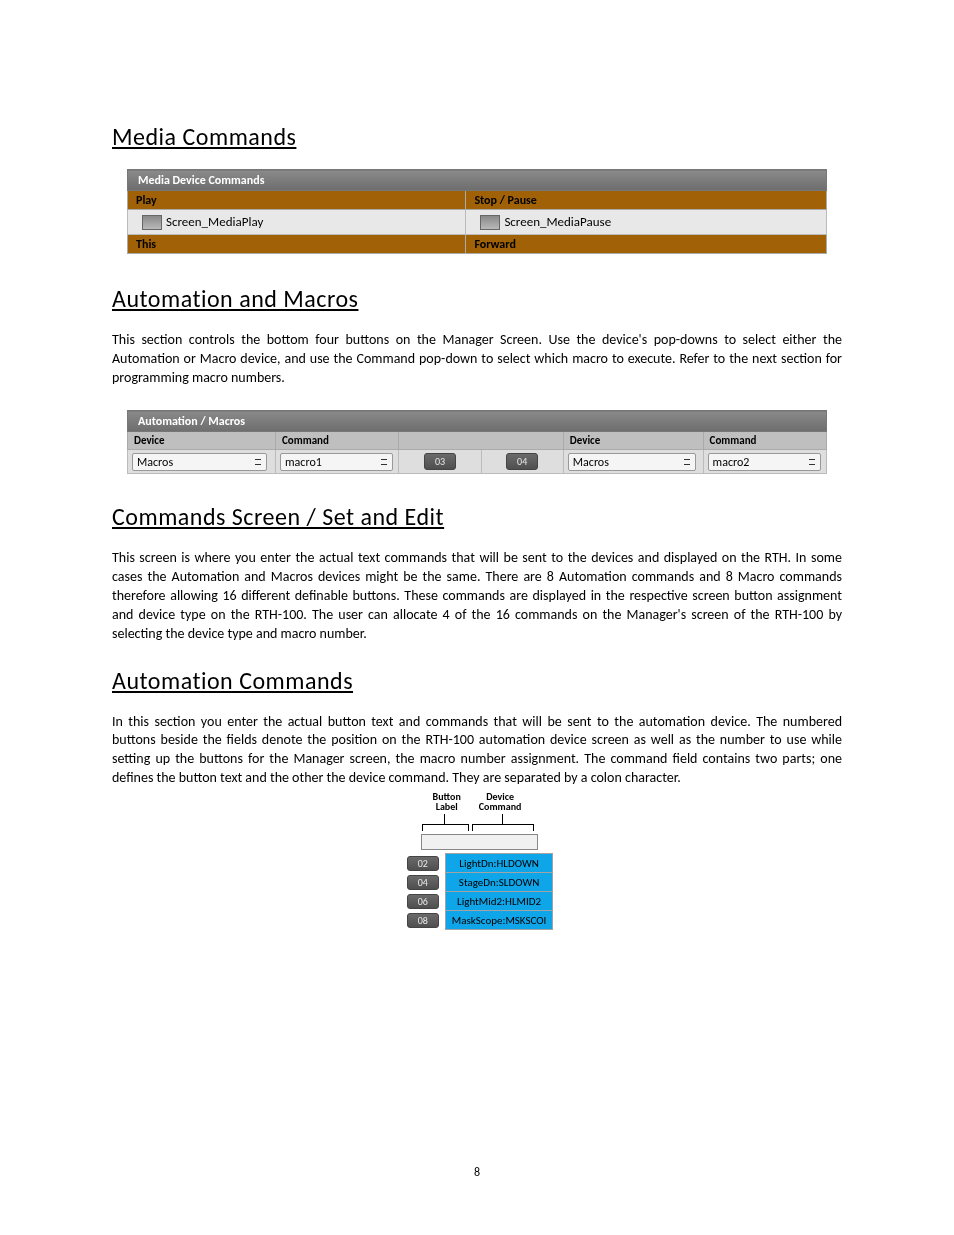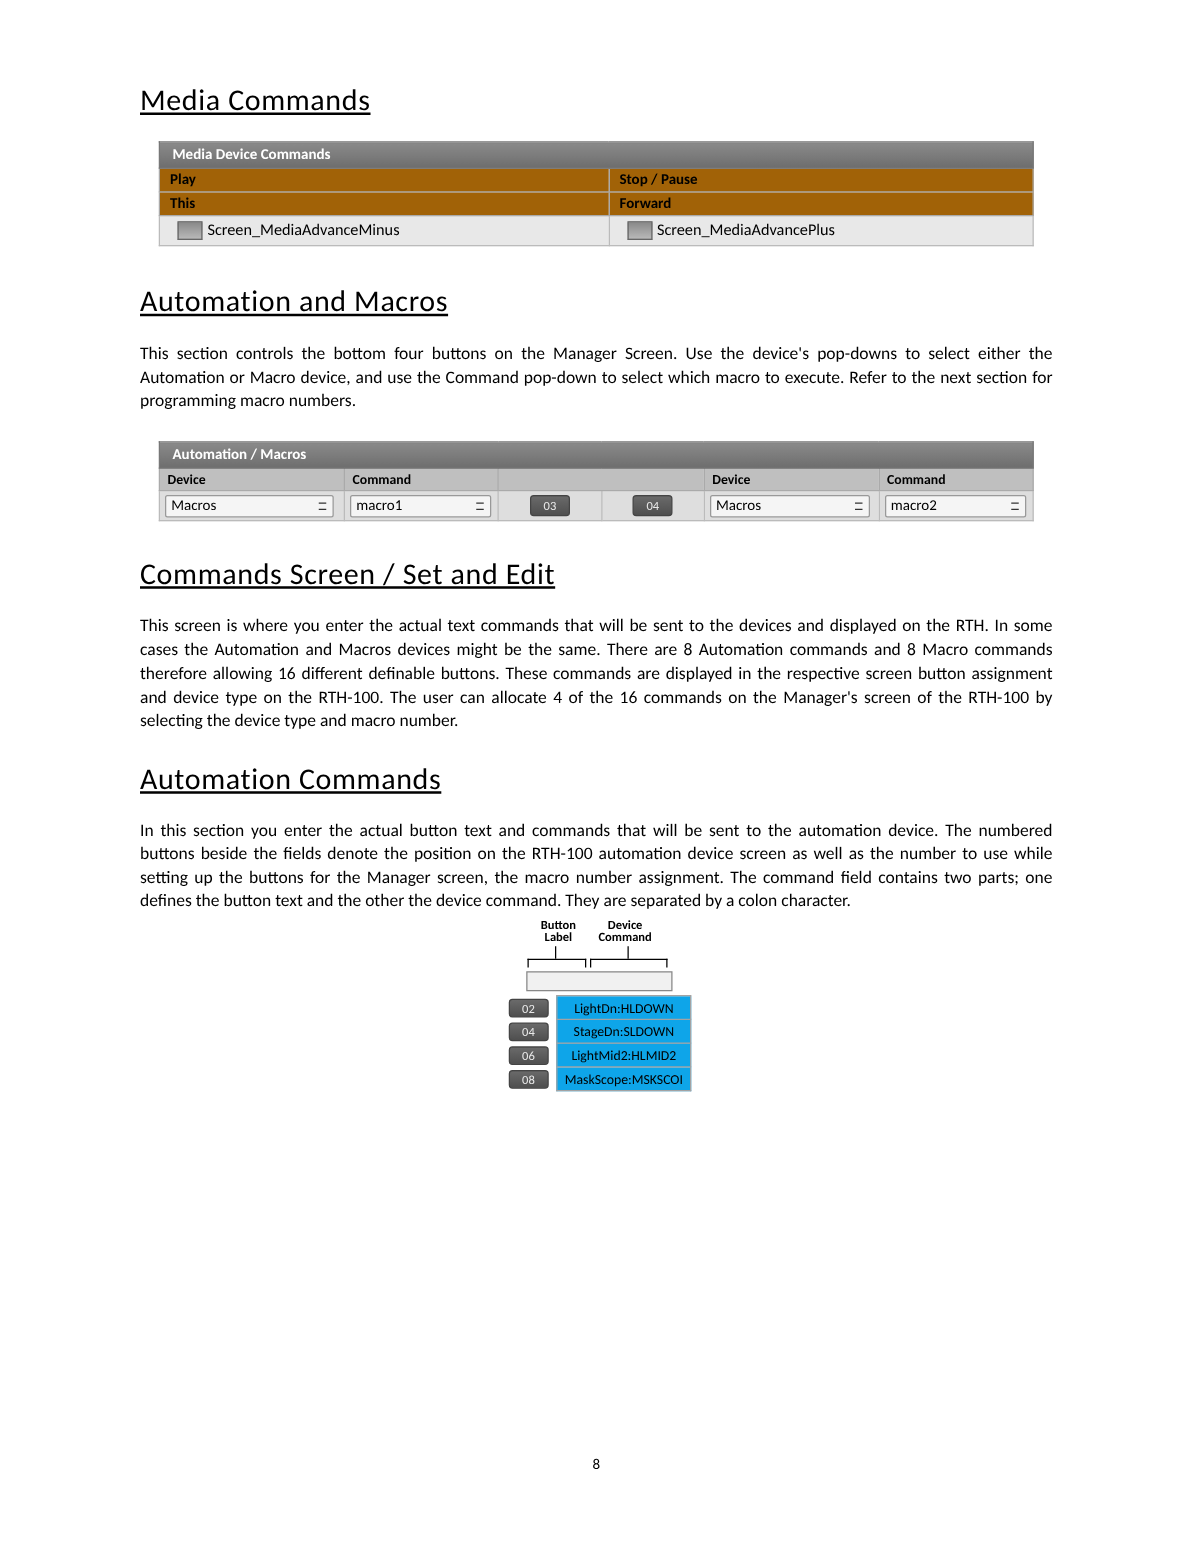--- a/index.html
+++ b/index.html
@@ -7,21 +7,21 @@
     font-size: 14px;
     color: #000;
     background: #fff;
     margin: 0;
     padding: 0;
   }
   .page {
     width: 954px;
     height: 1235px;
     box-sizing: border-box;
-    padding: 56px 112px 40px 112px;
+    padding: 112px 112px 40px 112px;
     position: relative;
   }
   h2.section-heading {
     font-weight: normal;
     font-size: 24px;
     text-decoration: underline;
     margin: 10px 0 18px 0;
     letter-spacing: 0.5px;
   }
   p.body-text {
@@ -204,27 +204,27 @@
 
   <table class="media-table">
     <tbody>
         <tr class="title-row">
           <td colspan="2">Media Device Commands</td>
         </tr>
     <tr class="label-row">
       <td>Play</td>
       <td>Stop / Pause</td>
     </tr>
+    <tr class="value-row">
+      <td><span class="thumb"></span><span>Screen_MediaPlay</span></td>
+      <td><span class="thumb"></span><span>Screen_MediaPause</span></td>
+    </tr>
     <tr class="label-row">
       <td>This</td>
       <td>Forward</td>
-    </tr>
-    <tr class="value-row">
-      <td><span class="thumb"></span><span>Screen_MediaAdvanceMinus</span></td>
-      <td><span class="thumb"></span><span>Screen_MediaAdvancePlus</span></td>
     </tr>
   </tbody>
     </table>
 
   <h2 class="section-heading">Automation and Macros</h2>
   <p class="body-text">This section controls the bottom four buttons on the Manager Screen.  Use the device's pop-downs to select either the Automation or Macro device, and use the Command pop-down to select which macro to execute.   Refer to the next section for programming macro numbers.</p>
 
   <table class="am-table">
     <colgroup>
       <col style="width:18%">

